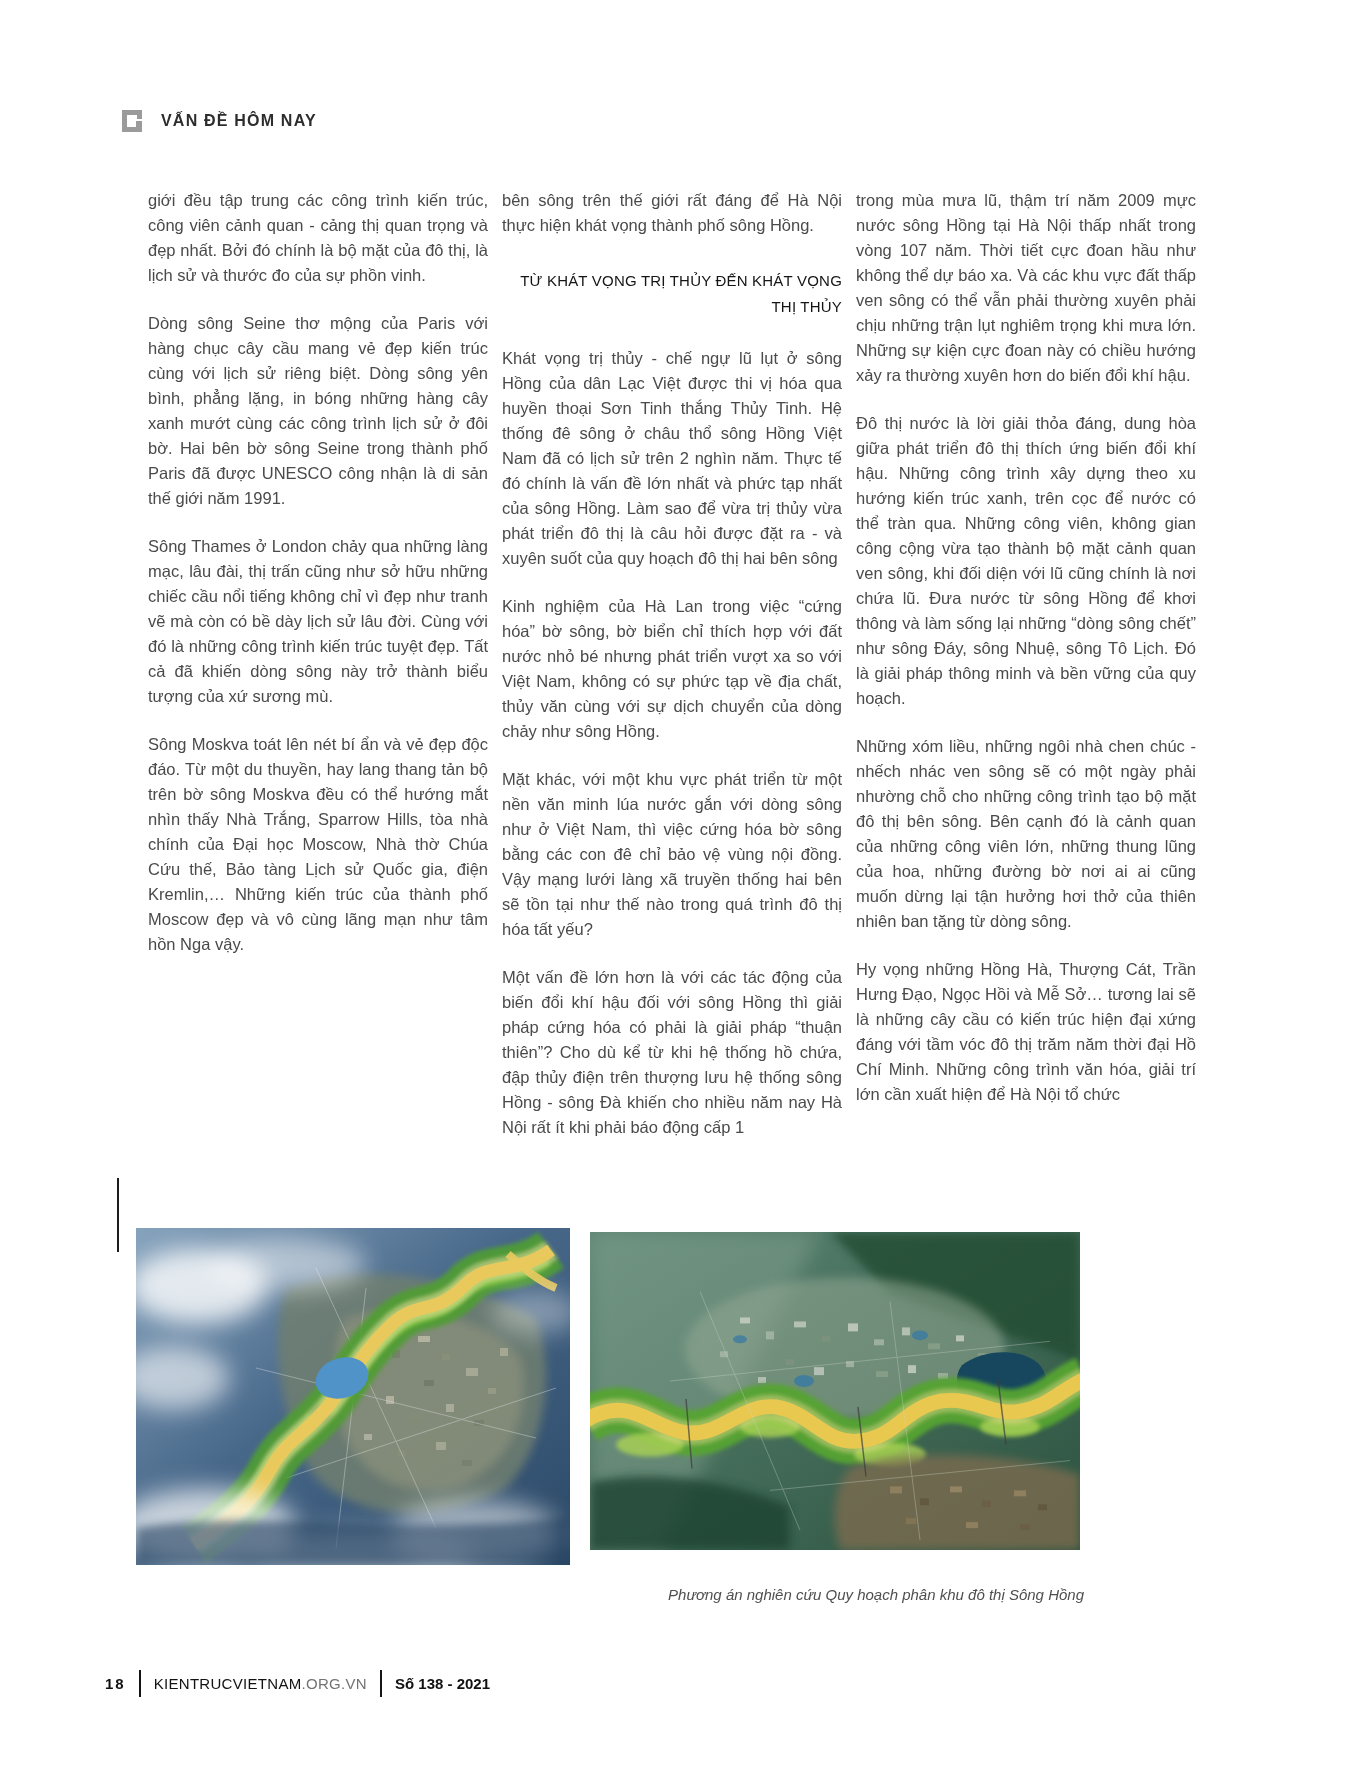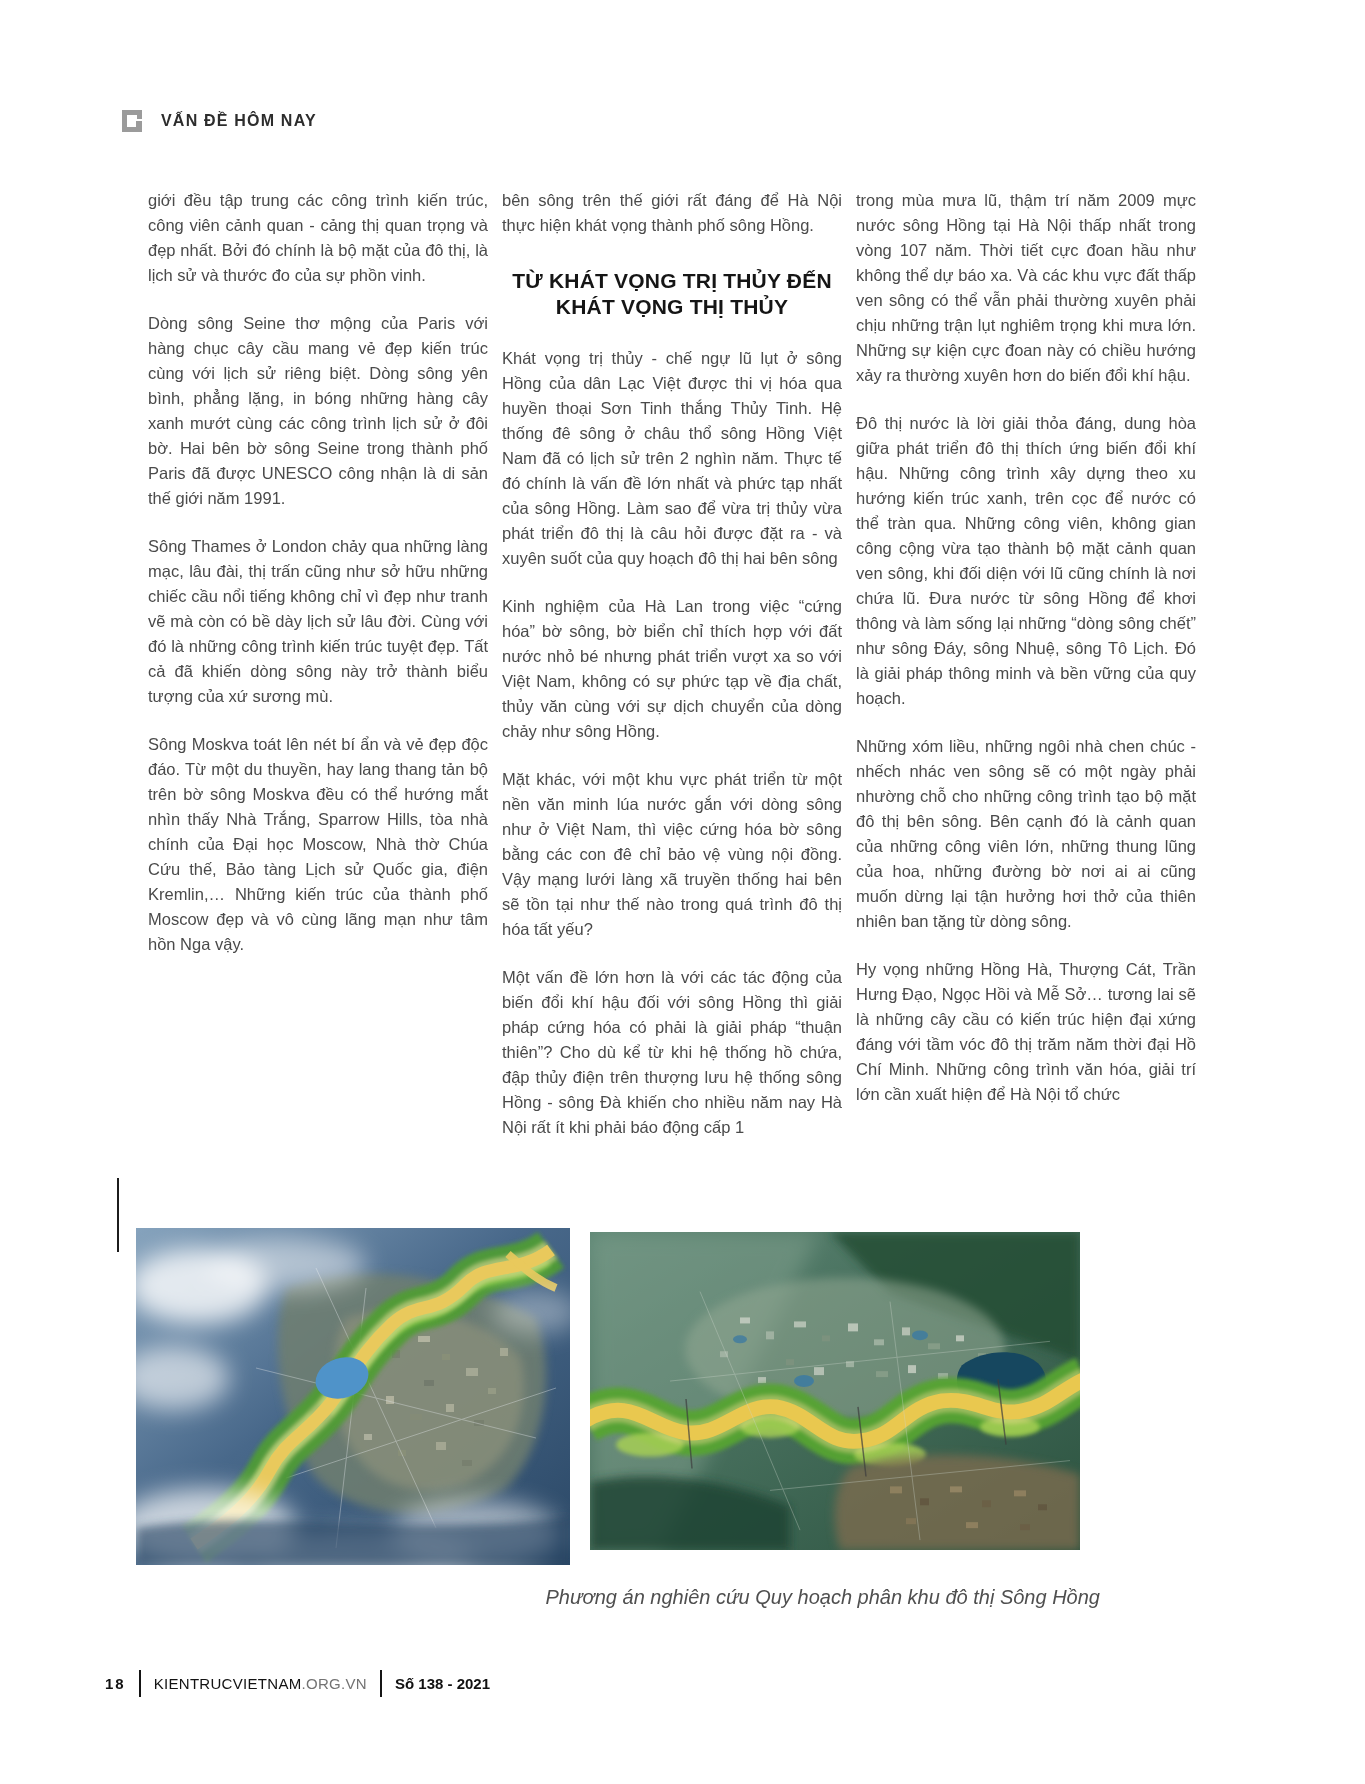--- a/index.html
+++ b/index.html
@@ -16,35 +16,35 @@
   .masthead .section-label{
     font-weight:bold;font-size:16px;letter-spacing:1.2px;color:#2d2d2d;
   }
 
   
   .columns{position:absolute;left:148px;top:188px;width:1078px;display:flex;gap:14px;}
   .col{width:340px;font-size:16.5px;line-height:25px;color:#4a4a4a;text-align:justify;}
   .col p{margin:0 0 23px 0;}
   .col p:last-child{margin-bottom:0;}
   .article-heading{
-    font-size:21px;line-height:26px;font-weight:bold;color:#151515;
-    margin:30px 0 26px 0;text-align:center;letter-spacing:.2px;
+    font-size:15px;line-height:26px;font-weight:normal;color:#151515;
+    margin:30px 0 26px 0;text-align:right;letter-spacing:.2px;
   }
 
   
   .fig-rule{position:absolute;left:117px;top:1178px;width:2px;height:74px;background:#1c1c1c;}
   .figure-row{position:absolute;left:136px;top:1228px;width:944px;display:flex;gap:20px;align-items:flex-start;}
   .fig{display:block;overflow:hidden;background:#40627e;}
   .fig-left{width:434px;height:337px;}
   .fig-right{width:490px;height:318px;margin-top:4px;background:#2f5747;}
   .fig svg{display:block;width:100%;height:100%;}
 
   .figure-caption{
-    position:absolute;left:500px;top:1586px;width:600px;text-align:right;
-    font-style:italic;font-size:20px;color:#4f4f4f;
+    position:absolute;left:484px;top:1586px;width:600px;text-align:right;
+    font-style:italic;font-size:15px;color:#4f4f4f;
   }
 
   
   .page-footer{position:absolute;left:105px;top:1670px;display:flex;align-items:center;font-size:15px;color:#111;}
   .page-footer .page-number{font-weight:bold;letter-spacing:2px;}
   .page-footer .divider{width:2px;height:27px;background:#151515;margin:0 13px;}
   .page-footer .site{letter-spacing:.3px;}
   .page-footer .site .site-bold{font-weight:normal;color:#121212;}
   .page-footer .site .site-light{color:#737373;}
   .page-footer .issue{font-weight:bold;}

